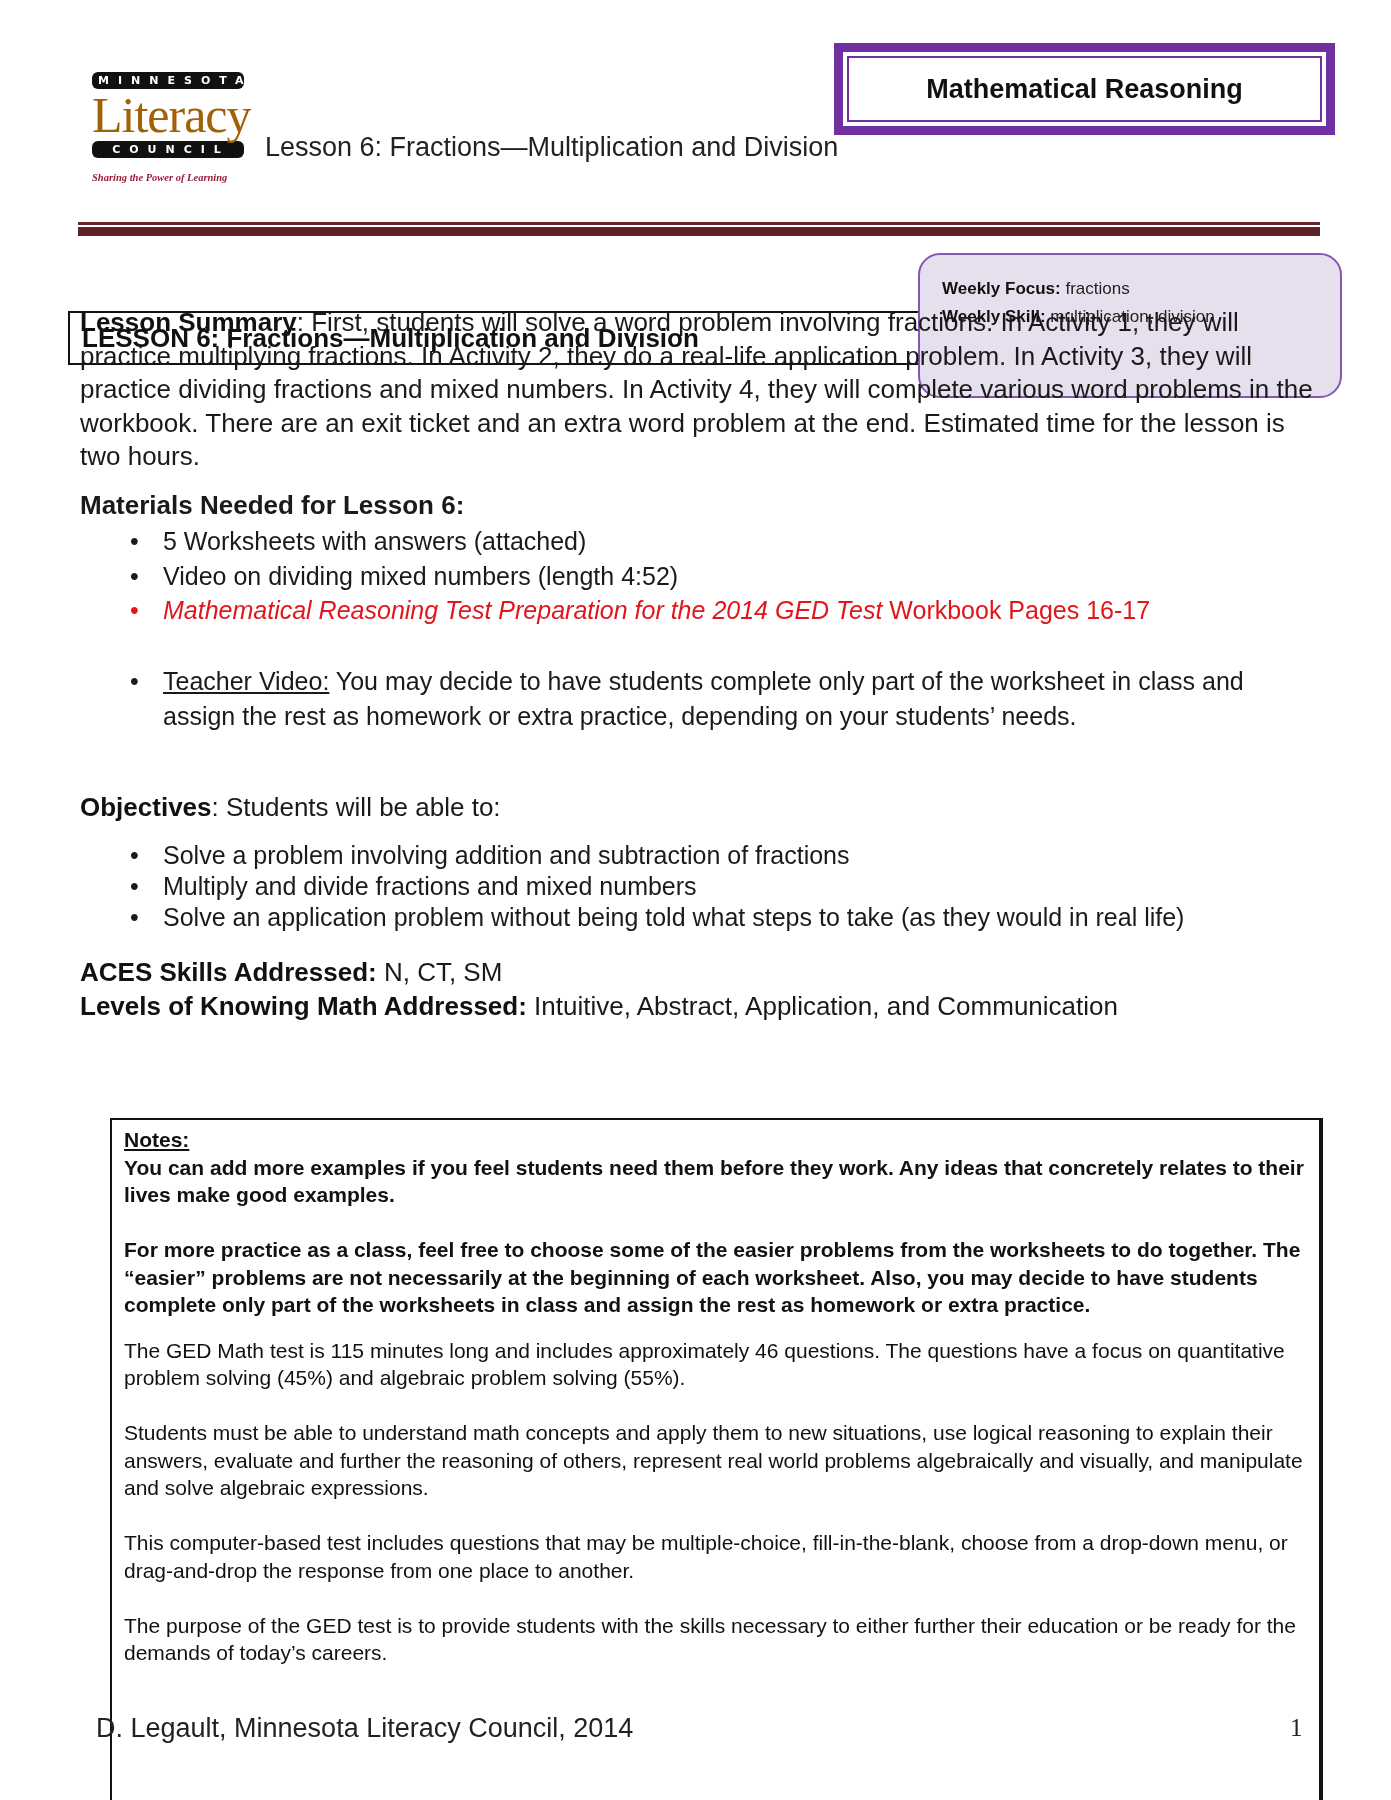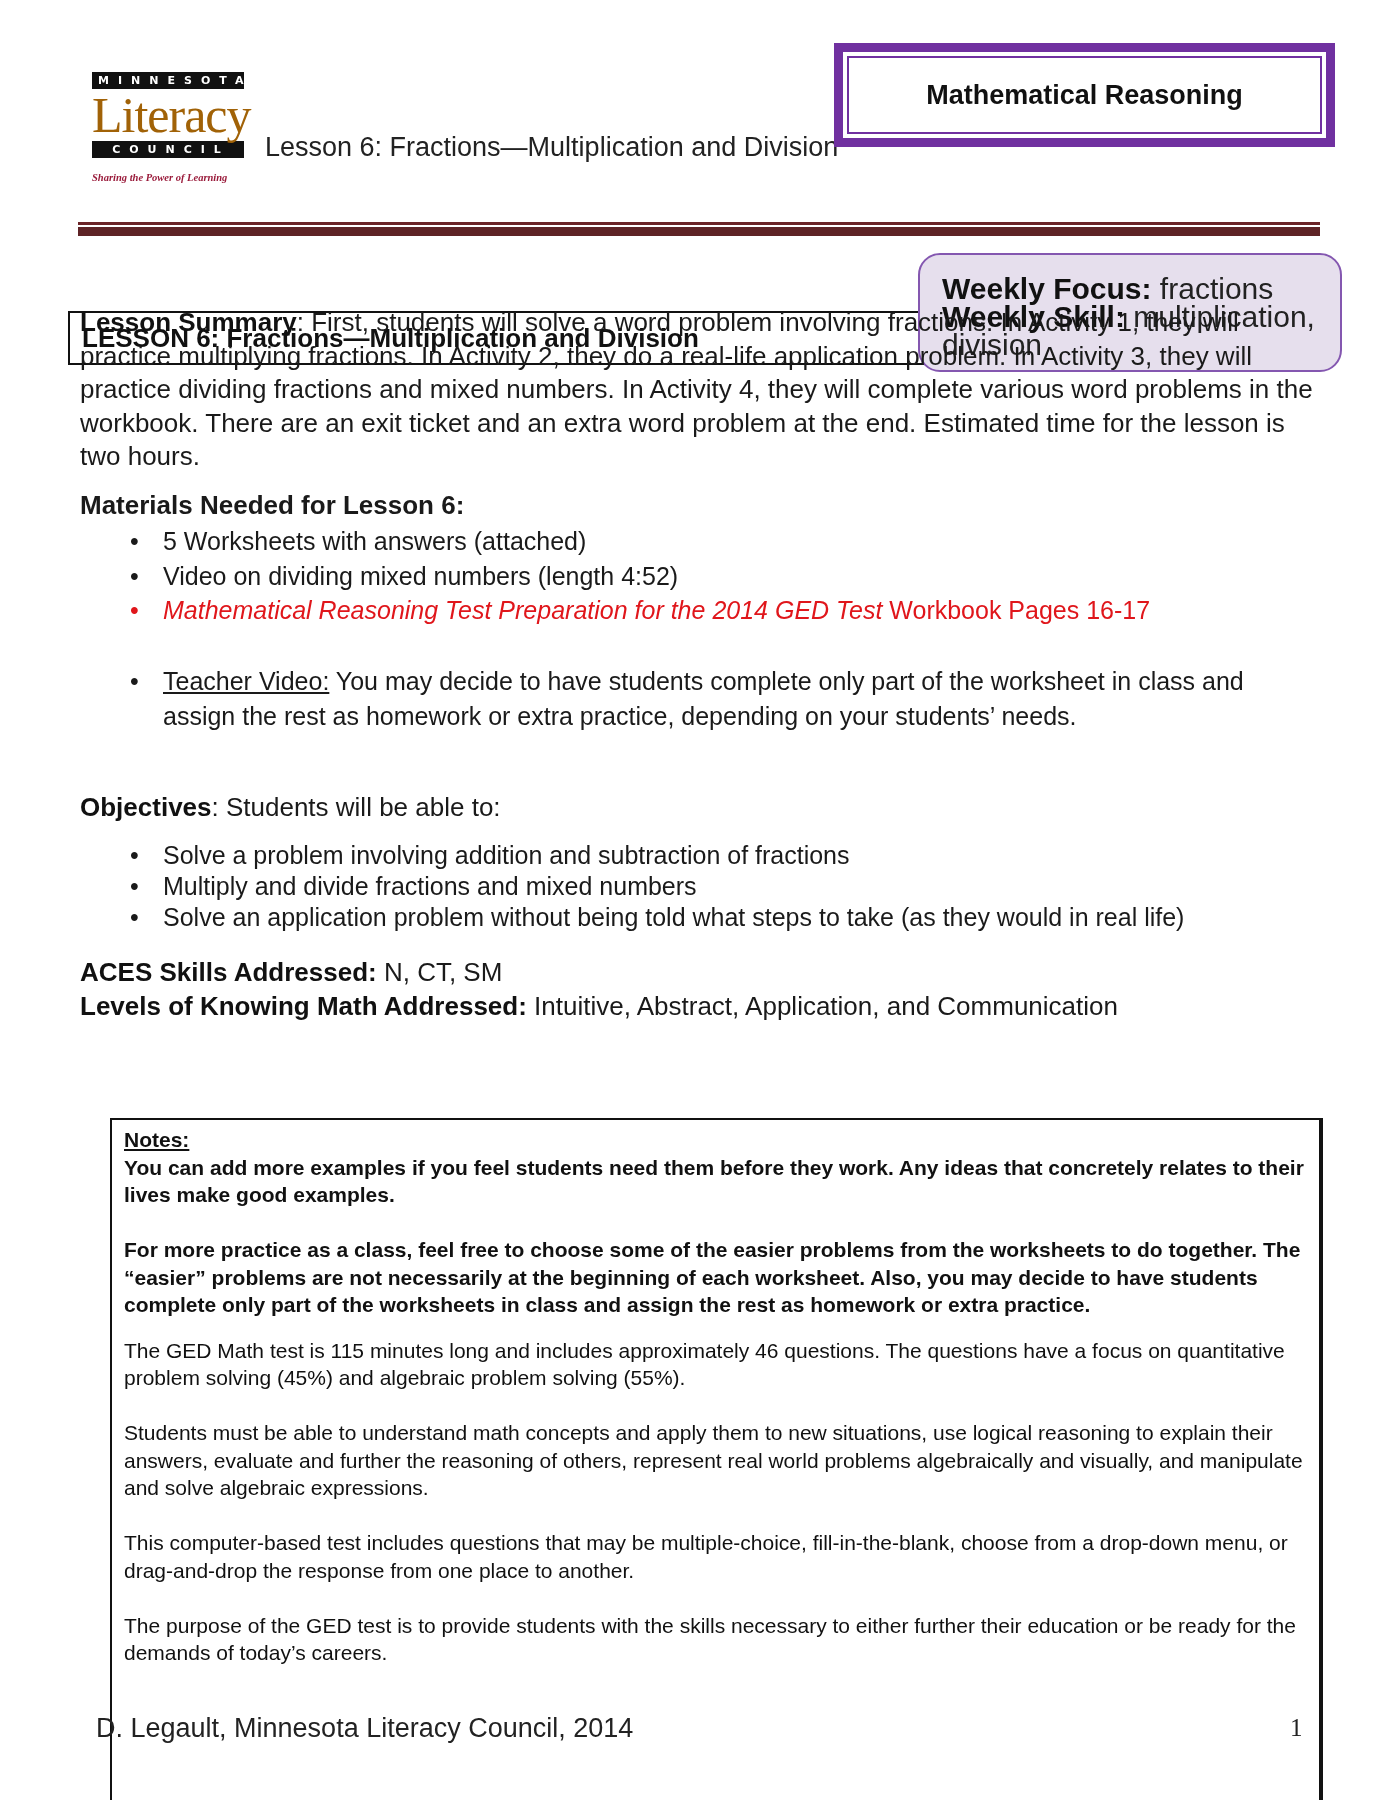--- a/index.html
+++ b/index.html
@@ -3,43 +3,43 @@
 <meta charset="utf-8">
 <style>
   html, body { margin: 0; padding: 0; background: #ffffff; }
   body { width: 1391px; height: 1800px; position: relative; overflow: hidden;
          font-family: "Liberation Sans", "DejaVu Sans", sans-serif; color: #111; }
   .abs { position: absolute; }
 
   
   .logo { left: 92px; top: 72px; width: 152px; }
   .logo-bar { background: #111; color: #fff; font-family: "DejaVu Sans", sans-serif; font-weight: bold;
-              font-size: 11px; letter-spacing: 9px; text-align: center; height: 17px; line-height: 17px; padding-left: 6px; }
+              font-size: 11px; letter-spacing: 9px; text-align: center; height: 17px; line-height: 17px; padding-left: 6px; border-radius: 6px; }
   .logo-word { color: #a16207; font-family: "Liberation Serif", "DejaVu Serif", serif; font-size: 50px;
                line-height: 52px; text-align: left; letter-spacing: -1px; }
   .logo-tag { color: #9a1b3b; font-family: "Liberation Serif", serif; font-style: italic; font-weight: bold;
               font-size: 10.5px; margin-top: 14px; white-space: nowrap; }
 
   .header-lesson { left: 265px; top: 132px; font-size: 27px; font-weight: 300; color: #222; white-space: nowrap; }
   .rule-thin { left: 78px; top: 222px; width: 1242px; height: 3px; background: #6b2427; }
   .rule-thick { left: 78px; top: 227px; width: 1242px; height: 9px; background: #5e2326; }
 
-  .subject-box { left: 834px; top: 43px; width: 501px; height: 104px; box-sizing: border-box;
+  .subject-box { left: 834px; top: 43px; width: 501px; height: 92px; box-sizing: border-box;
                  border: 9px solid #7030a0; padding: 4px; }
   .subject-inner { width: 100%; height: 100%; box-sizing: border-box; border: 2px solid #7030a0;
                    display: flex; align-items: center; justify-content: center;
                    font-weight: bold; font-size: 27px; color: #111; }
 
   .title-box { left: 68px; top: 311px; width: 860px; height: 54px; box-sizing: border-box;
                border: 2px solid #111; border-right: none; padding-left: 12px;
                display: flex; align-items: center; font-weight: bold; font-size: 26px; }
 
-  .focus-box { left: 918px; top: 253px; width: 424px; height: 119px; box-sizing: border-box;
+  .focus-box { left: 918px; top: 253px; width: 424px; height: 145px; box-sizing: border-box;
                background: #e6dfed; border: 2px solid #8457b0; border-radius: 22px;
-               padding: 20px 20px 0 22px; font-size: 30px; line-height: 28px; color: #222; }
+               padding: 20px 20px 0 22px; font-size: 17px; line-height: 28px; color: #222; }
   .focus-box b { color: #111; }
 
   .content { left: 80px; width: 1240px; font-size: 26px; color: #1a1a1a; }
   .summary { top: 306px; line-height: 33.5px; }
   b.lbl { font-weight: bold; color: #111; }
 
   .materials-h { top: 490px; font-weight: bold; font-size: 26px; }
   ul.blist { list-style: none; margin: 0; padding: 0; }
   ul.blist li { position: relative; padding-left: 83px; }
   ul.blist li .bullet { position: absolute; left: 50px; top: 0; }

